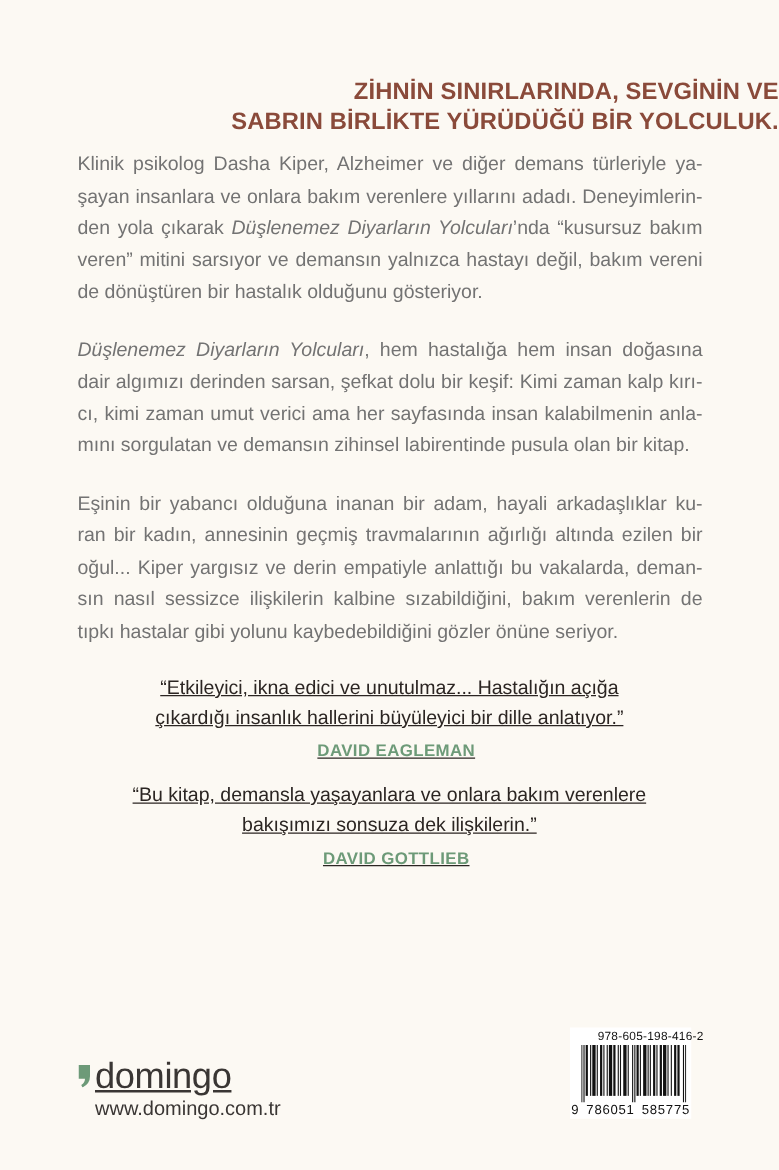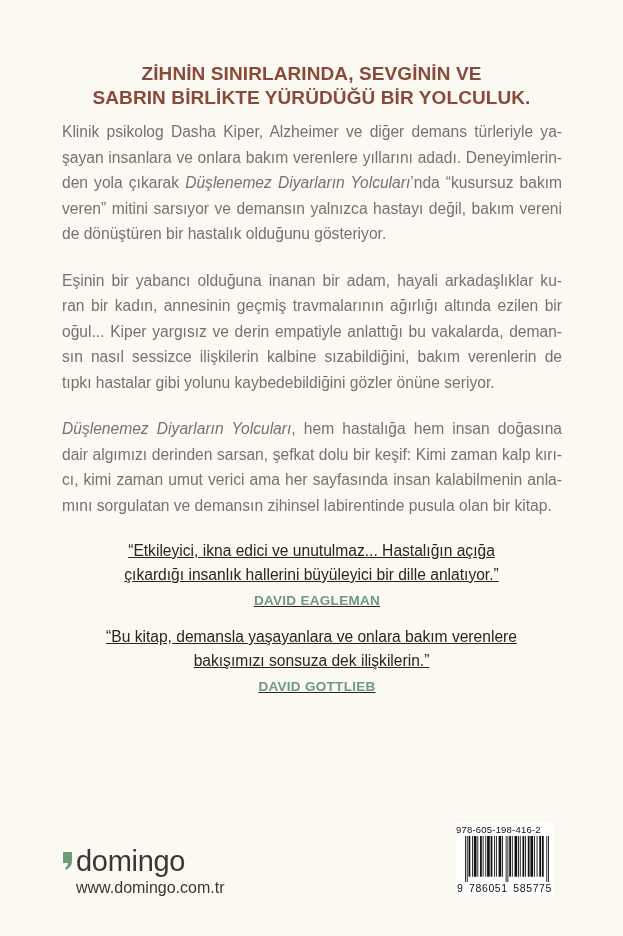--- a/index.html
+++ b/index.html
@@ -20,21 +20,21 @@
     left: 0;
     top: 62px;
     width: 623px;
     text-align: center;
     color: #8a4a3a;
     font-weight: bold;
     font-size: 19px;
     line-height: 24px;
     letter-spacing: 0.1px;
   }
-  .title div { white-space: nowrap; }
+  .title div { white-space: nowrap; text-align: right; }
   .body {
     position: absolute;
     left: 62px;
     top: 119px;
     width: 500px;
     font-size: 15.6px;
     line-height: 25.5px;
     color: #737373;
   }
   .para {
@@ -96,40 +96,42 @@
     height: 18px;
     margin-right: 2px;
     margin-bottom: 6px;
     position: relative;
   }
   .logo-name {
     font-size: 29px;
     line-height: 30px;
     color: #3a3634;
     letter-spacing: -0.3px;
+    text-decoration: underline;
   }
   .logo-url {
     font-size: 16px;
     color: #3a3634;
     margin-top: 3px;
     margin-left: 14px;
   }
   .barcode {
     position: absolute;
     left: 456px;
     top: 822px;
     width: 97px;
     height: 73px;
     background: #ffffff;
   }
   .isbn-top {
     position: absolute;
     top: 2px;
-    left: 0;
+    left: 16px;
     width: 97px;
+    text-align: center;
     font-size: 9.5px;
     color: #111;
     letter-spacing: 0.2px;
   }
   .bars {
     position: absolute;
     left: 9px;
     top: 14px;
     width: 84px;
     height: 46px;
@@ -167,47 +169,47 @@
       </span>
     <span class="line">
         <span class="line-inner">veren” mitini sarsıyor ve demansın yalnızca hastayı değil, bakım vereni</span>
       </span>
     <span class="line last">
         <span class="line-inner">de dönüştüren bir hastalık olduğunu gösteriyor.</span>
       </span>
   </div>
   <div class="para">
     <span class="line">
+        <span class="line-inner"><em>Düşlenemez Diyarların Yolcuları</em><span>, hem hastalığa hem insan doğasına</span></span>
+      </span>
+    <span class="line">
+        <span class="line-inner">dair algımızı derinden sarsan, şefkat dolu bir keşif: Kimi zaman kalp kırı-</span>
+      </span>
+    <span class="line">
+        <span class="line-inner">cı, kimi zaman umut verici ama her sayfasında insan kalabilmenin anla-</span>
+      </span>
+    <span class="line last">
+        <span class="line-inner">mını sorgulatan ve demansın zihinsel labirentinde pusula olan bir kitap.</span>
+      </span>
+  </div>
+  <div class="para">
+    <span class="line">
         <span class="line-inner">Eşinin bir yabancı olduğuna inanan bir adam, hayali arkadaşlıklar ku-</span>
       </span>
     <span class="line">
         <span class="line-inner">ran bir kadın, annesinin geçmiş travmalarının ağırlığı altında ezilen bir</span>
       </span>
     <span class="line">
         <span class="line-inner">oğul... Kiper yargısız ve derin empatiyle anlattığı bu vakalarda, deman-</span>
       </span>
     <span class="line">
         <span class="line-inner">sın nasıl sessizce ilişkilerin kalbine sızabildiğini, bakım verenlerin de</span>
       </span>
     <span class="line last">
         <span class="line-inner">tıpkı hastalar gibi yolunu kaybedebildiğini gözler önüne seriyor.</span>
-      </span>
-  </div>
-  <div class="para">
-    <span class="line">
-        <span class="line-inner"><em>Düşlenemez Diyarların Yolcuları</em><span>, hem hastalığa hem insan doğasına</span></span>
-      </span>
-    <span class="line">
-        <span class="line-inner">dair algımızı derinden sarsan, şefkat dolu bir keşif: Kimi zaman kalp kırı-</span>
-      </span>
-    <span class="line">
-        <span class="line-inner">cı, kimi zaman umut verici ama her sayfasında insan kalabilmenin anla-</span>
-      </span>
-    <span class="line last">
-        <span class="line-inner">mını sorgulatan ve demansın zihinsel labirentinde pusula olan bir kitap.</span>
       </span>
   </div>
 </div>
 
 <div class="quote quote1">
   <div>“Etkileyici, ikna edici ve unutulmaz... Hastalığın açığa</div>
   <div>çıkardığı insanlık hallerini büyüleyici bir dille anlatıyor.”</div>
   <div class="author">DAVID EAGLEMAN</div>
 </div>
 

